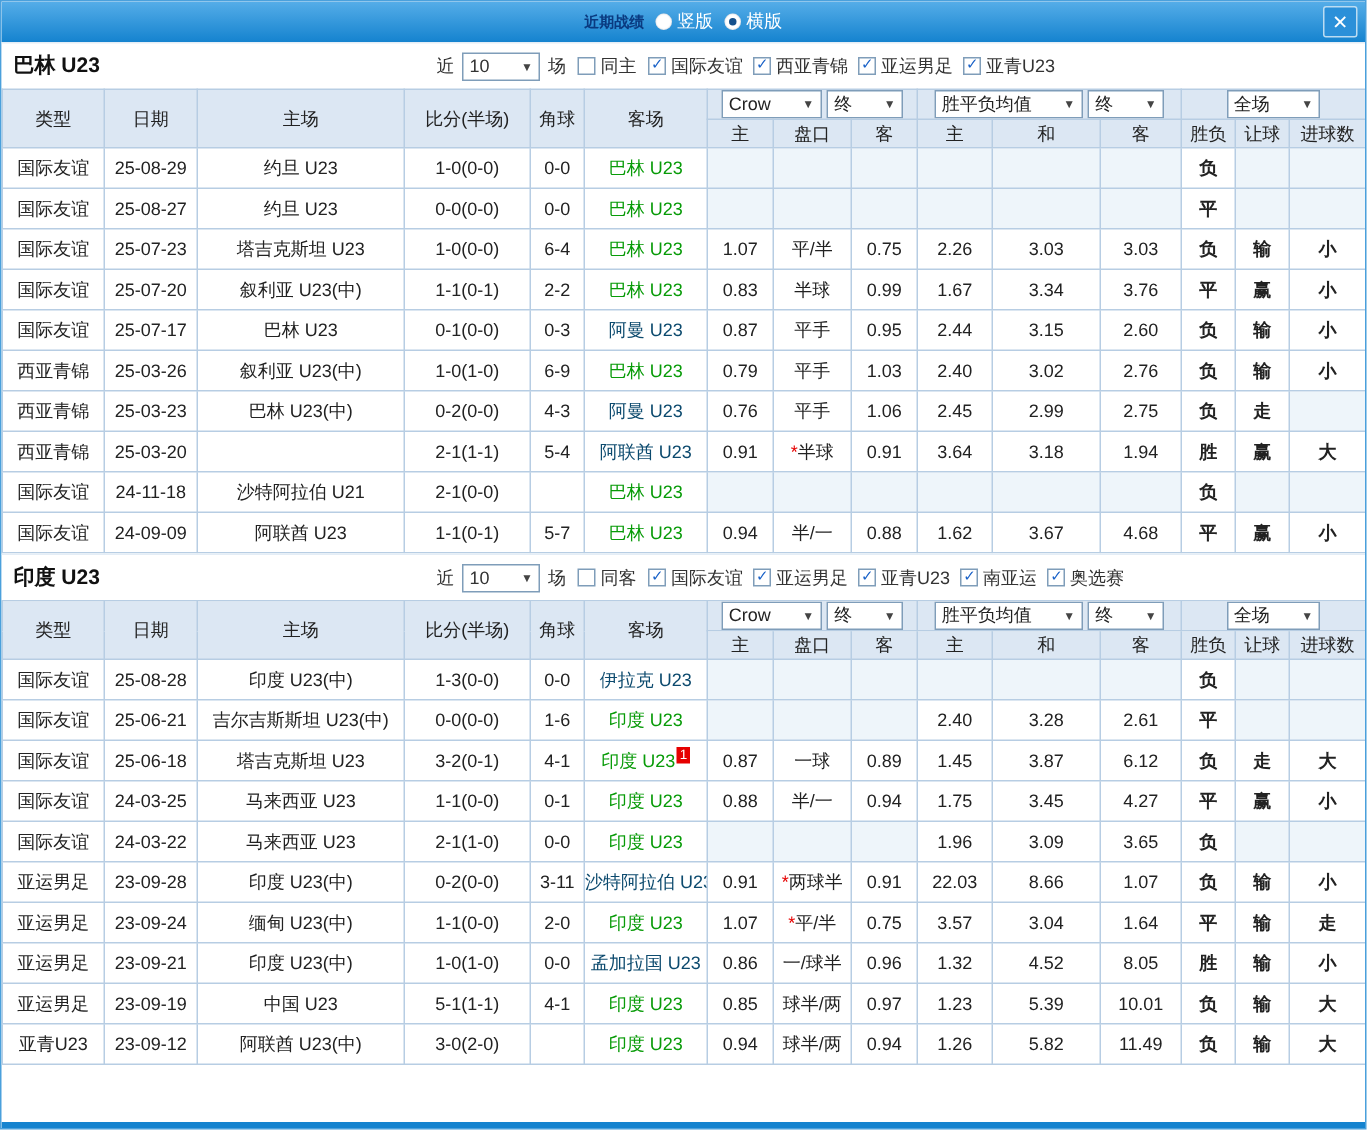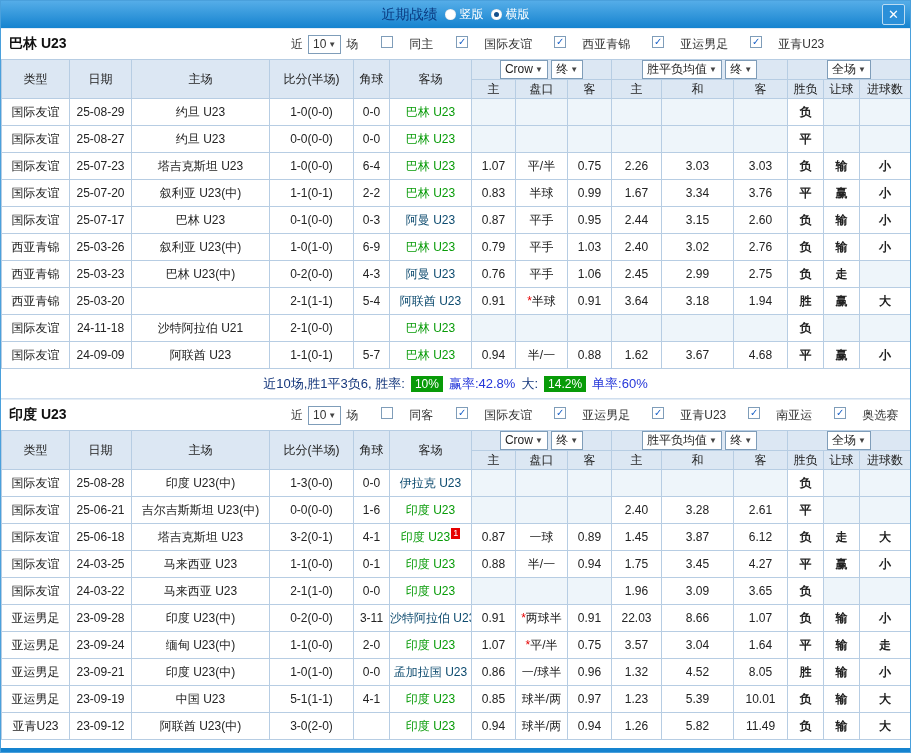--- a/index.html
+++ b/index.html
@@ -2,33 +2,33 @@
 <html><head>
 <meta charset="utf-8">
 <style>
   *{margin:0;padding:0;box-sizing:border-box}
   body{font-family:"Liberation Sans","DejaVu Sans",sans-serif;background:#e9e9e9}
   .window{width:911px;height:753px;background:#fff;border:1px solid #4aa0dc;position:relative;overflow:hidden}
 
   
   .topbar{height:27px;background:linear-gradient(#55ade8,#1583cf);display:flex;align-items:center;position:relative}
   .tb-center{flex:1;display:flex;justify-content:center;align-items:center;gap:7px}
-  .tb-title{color:#0a3a80;font-weight:normal;font-size:14px}
+  .tb-title{color:#0a3a80;font-weight:bold;font-size:10px}
   .radio{display:inline-flex;align-items:center;gap:4px;color:#fff;font-size:12px;cursor:pointer}
   .rdot{width:11px;height:11px;border-radius:50%;background:#fff;display:inline-block;position:relative;box-shadow:inset 0 0 1px #9ab}
   .rdot.selected::after{content:"";position:absolute;left:3px;top:3px;width:5px;height:5px;border-radius:50%;background:#14508c}
   .closebtn{position:absolute;right:5px;top:3px;width:23px;height:21px;background:#2b90d9;border:1px solid #bcdcf2;color:#fff;font-weight:bold;text-align:center;line-height:19px;font-size:13px;cursor:pointer;border-radius:2px}
 
   
   .teambar{height:31px;display:flex;align-items:center;background:#fff;font-size:12px;border-top:1px solid #e4edf6}
   .teamname{width:290px;padding-left:8px;font-size:14px;font-weight:bold;color:#111}
   .filters{display:flex;align-items:center;gap:5px;color:#333;flex-wrap:nowrap}
-  .select{display:inline-flex;align-items:center;gap:2px;background:#fff;border:1px solid #7f9db9;padding:1px 4px;font-size:12px;cursor:pointer;line-height:15px}
+  .select{display:inline-flex;align-items:center;gap:21px;background:#fff;border:1px solid #7f9db9;padding:1px 4px;font-size:12px;cursor:pointer;line-height:15px}
   .arr{font-size:8px;color:#444}
-  .cb{display:inline-flex;align-items:flex-start;gap:16px;cursor:pointer;margin-left:18px}
+  .cb{display:inline-flex;align-items:center;gap:3px;cursor:pointer;margin-left:3px}
   .cbbox{width:12px;height:12px;border:1px solid #7f9db9;background:#fff;display:inline-flex;align-items:center;justify-content:center;font-size:10px;color:#1a62c8;font-weight:bold;line-height:1}
 
   
   .grid{width:909px;border-collapse:collapse;table-layout:fixed;font-size:12px}
   .grid th,.grid td{border:1px solid #b7cde3;text-align:center;overflow:hidden;white-space:nowrap;padding:0}
   .grid thead th{background:#dce7f3;font-weight:normal;height:19px;color:#222;font-size:12px}
   .ddcell{padding:2px 0}
   .grid tbody td{height:27px;background:#fff;color:#222}
   td.num.blank{background:#eef5fa}
   td.type{color:#fff}
@@ -350,28 +350,20 @@
     <td class="num">1.62</td>
     <td class="num">3.67</td>
     <td class="num">4.68</td>
     <td class="num bold c-blue">平</td>
     <td class="num bold c-red">赢</td>
     <td class="num bold c-green">小</td>
   </tr>
 </tbody>
   </table>
 
-  <div class="stats">
-    <span class="navy">近10场,胜1平3负6, 胜率:</span>
-    <span class="badge">10%</span>
-    <span class="blue">赢率:42.8%</span>
-    <span class="navy">大:</span>
-    <span class="badge">14.2%</span>
-    <span class="blue">单率:60%</span>
-  </div>
 
   <div class="teambar">
     <div class="teamname">印度 U23</div>
     <div class="filters">
       <span>近</span>
       <span class="select">
           <span>10</span>
           <span class="arr">▼</span>
         </span>
       <span>场</span>

